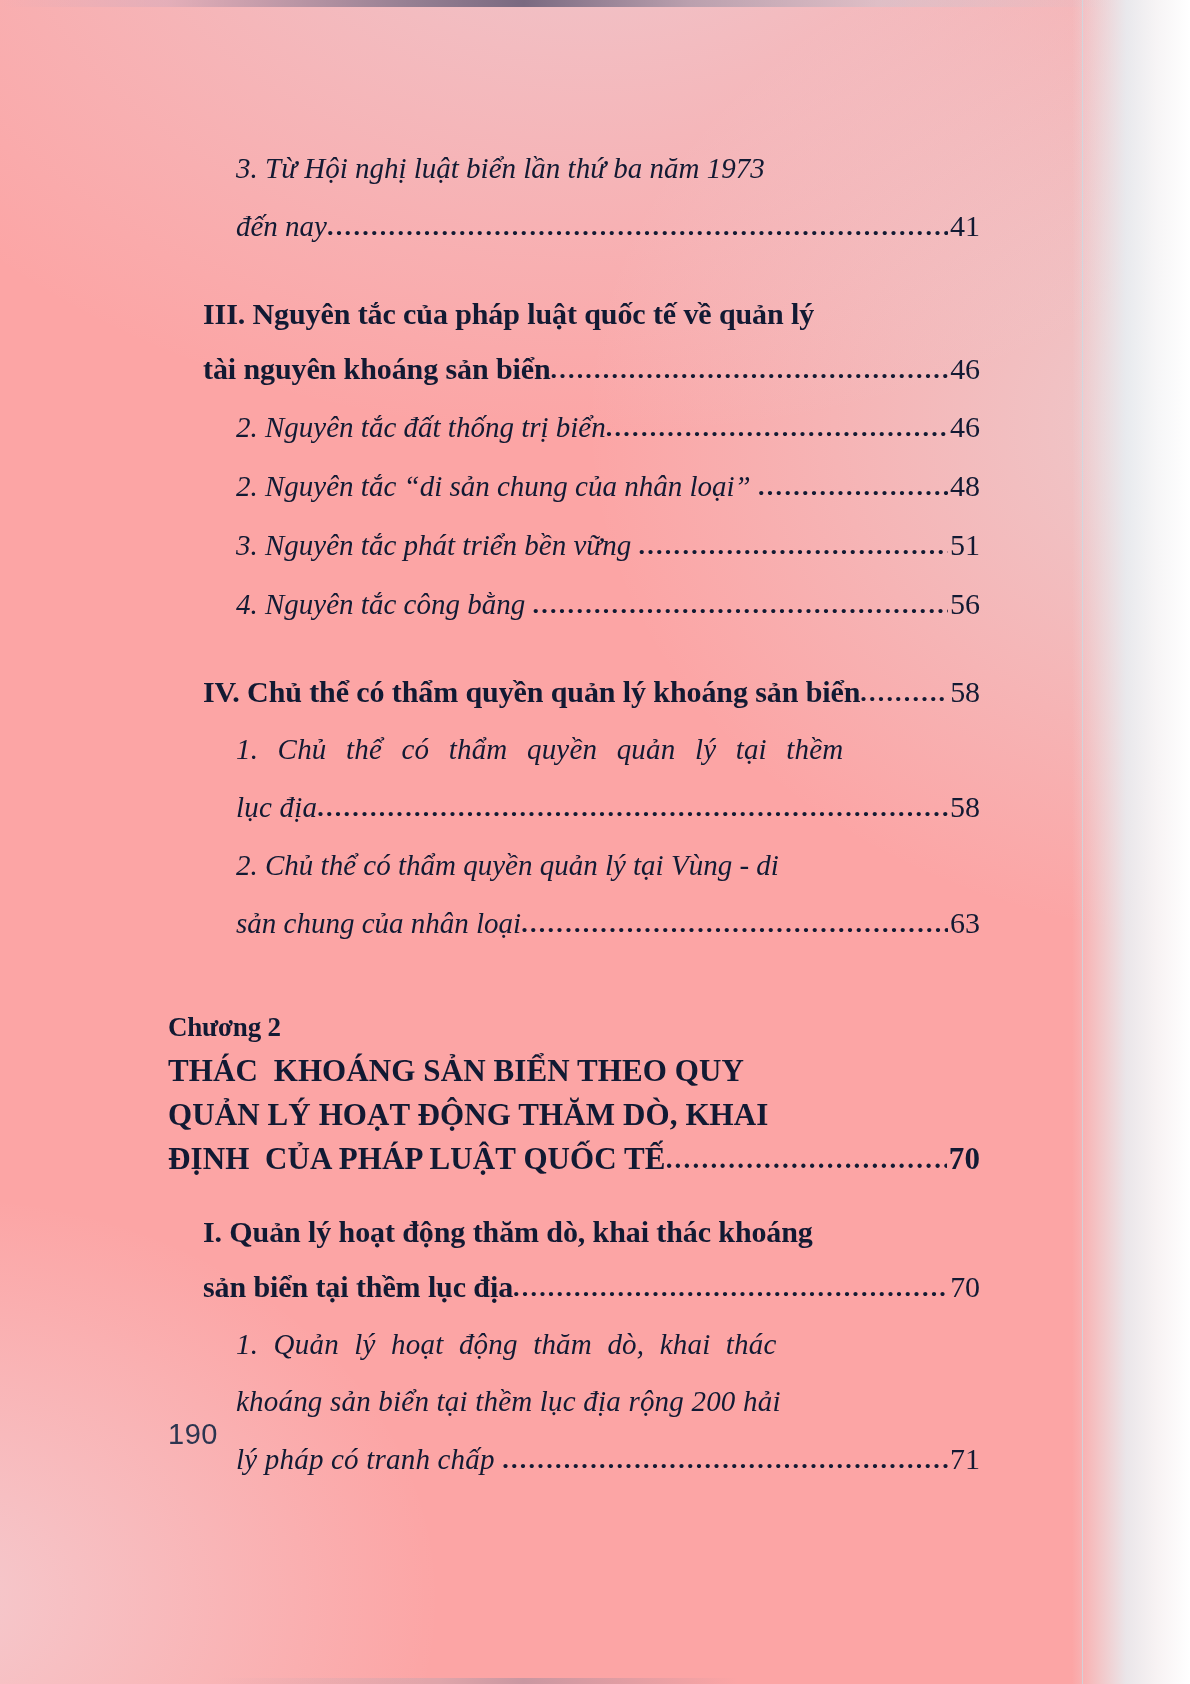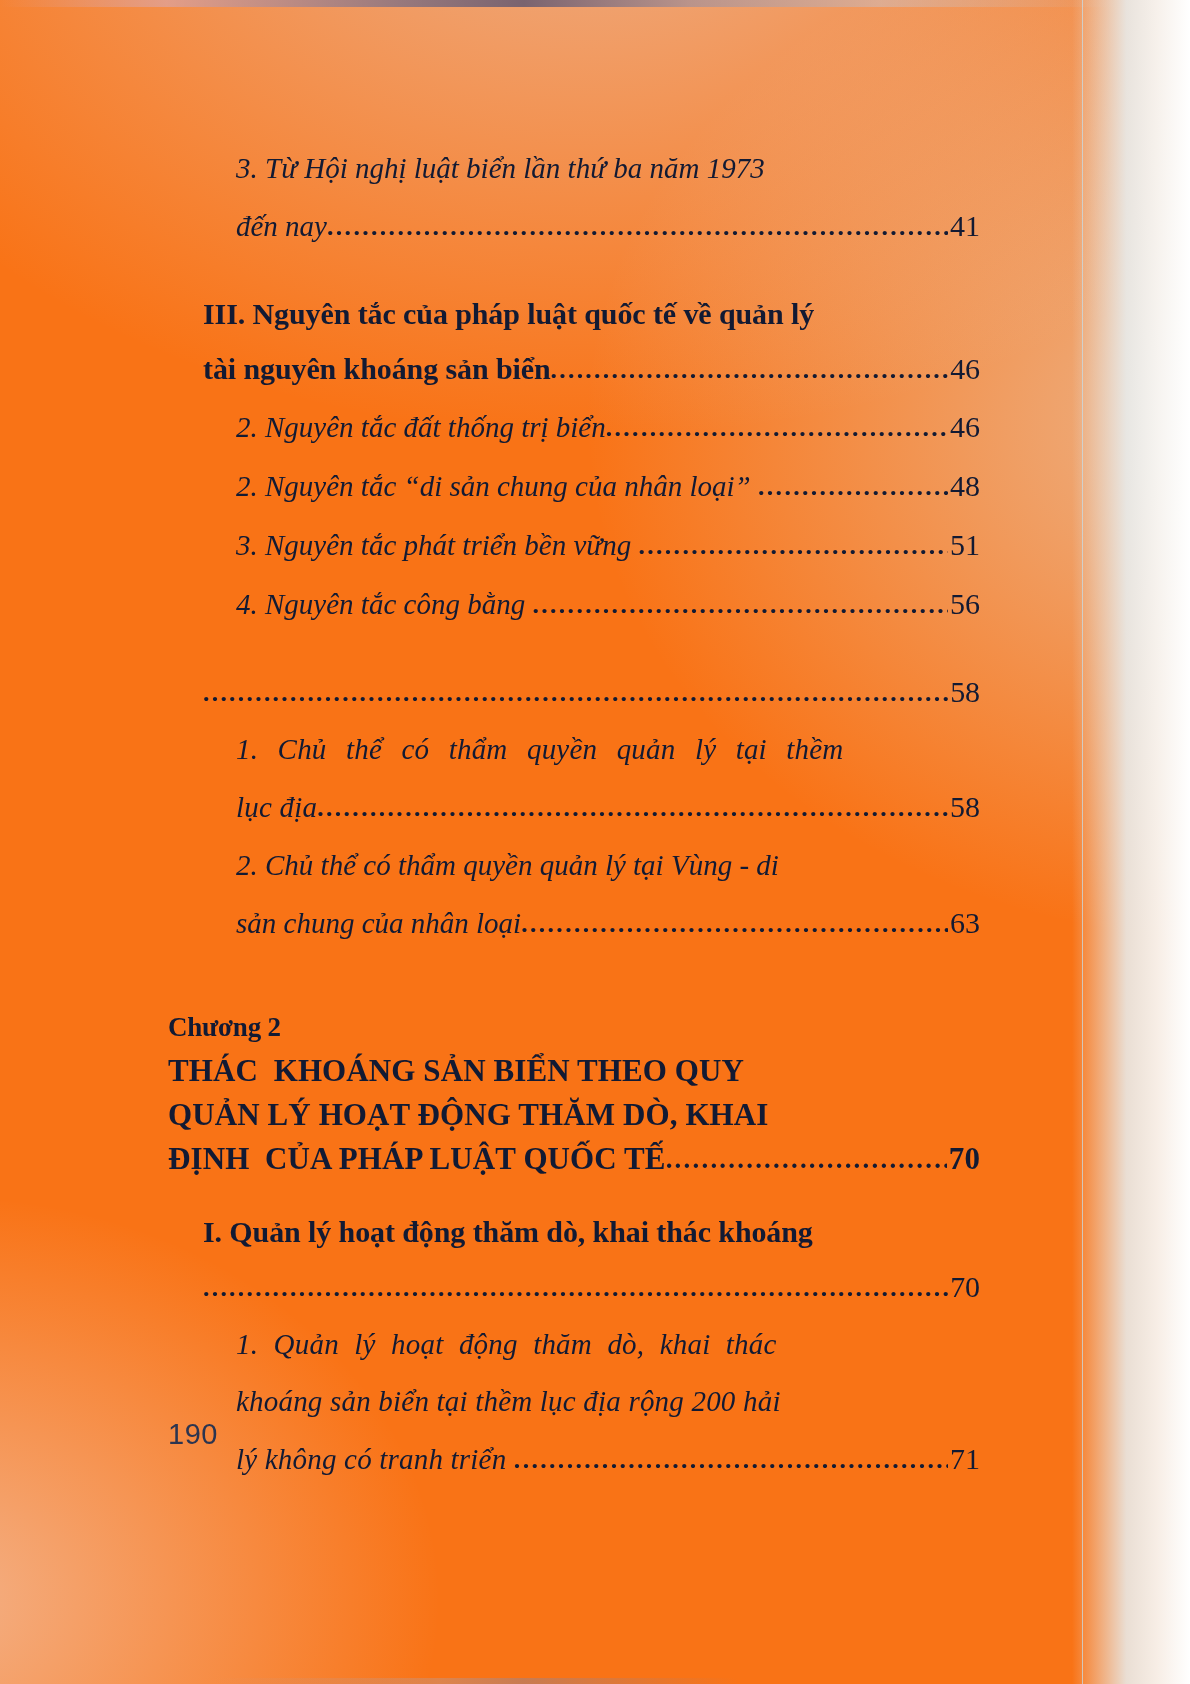--- a/index.html
+++ b/index.html
@@ -13,21 +13,21 @@
     position: relative;
     overflow: hidden;
     font-family: "Liberation Serif", "DejaVu Serif", serif;
     color: #121a33;
   }
 
   
   #page {
     position: absolute;
     inset: 0;
-    background: #f97316;
+    background: #fca5a5;
   }
   
   #paper-tint {
     position: absolute;
     inset: 0;
     background:
       radial-gradient(120% 60% at 50% -10%, rgba(226,231,243,.55), rgba(255,255,255,0) 60%),
       radial-gradient(90% 50% at 105% 25%, rgba(223,238,243,.55), rgba(255,255,255,0) 62%),
       radial-gradient(70% 40% at -5% 95%, rgba(238,238,246,.5), rgba(255,255,255,0) 60%);
     pointer-events: none;
@@ -238,20 +238,21 @@
         <span class="txt">4. Nguyên tắc công bằng </span>
         <span class="leader"></span>
         <span class="pg">56</span>
       </div>
     </div>
 
     <div class="gap-med"></div>
 
     <div class="entry lvl-main">
       <div class="line">
+        <span class="txt">IV. Chủ thể có thẩm quyền quản lý khoáng sản biển</span>
         <span class="leader"></span>
         <span class="pg">58</span>
       </div>
     </div>
 
     <div class="entry lvl-sub justify">
       <div class="line plain">
           <span class="txt wide-1">1. Chủ thể có thẩm quyền quản lý tại thềm</span>
         </div>
       <div class="line">
@@ -289,34 +290,35 @@
       </div>
     </div>
 
     <div class="gap-small"></div>
 
     <div class="entry lvl-main">
       <div class="line plain">
           <span class="txt">I. Quản lý hoạt động thăm dò, khai thác khoáng</span>
         </div>
       <div class="line">
+        <span class="txt">sản biển tại thềm lục địa</span>
         <span class="leader"></span>
         <span class="pg">70</span>
       </div>
     </div>
 
     <div class="entry lvl-sub justify">
       <div class="line plain">
           <span class="txt wide-2">1. Quản lý hoạt động thăm dò, khai thác</span>
         </div>
       <div class="line plain">
           <span class="txt">khoáng sản biển tại thềm lục địa rộng 200 hải</span>
         </div>
       <div class="line">
-        <span class="txt">lý không có tranh triển </span>
+        <span class="txt">lý pháp có tranh chấp </span>
         <span class="leader"></span>
         <span class="pg">71</span>
       </div>
     </div>
 
   </div>
 
   <div id="folio">190</div>
 </div>
 

